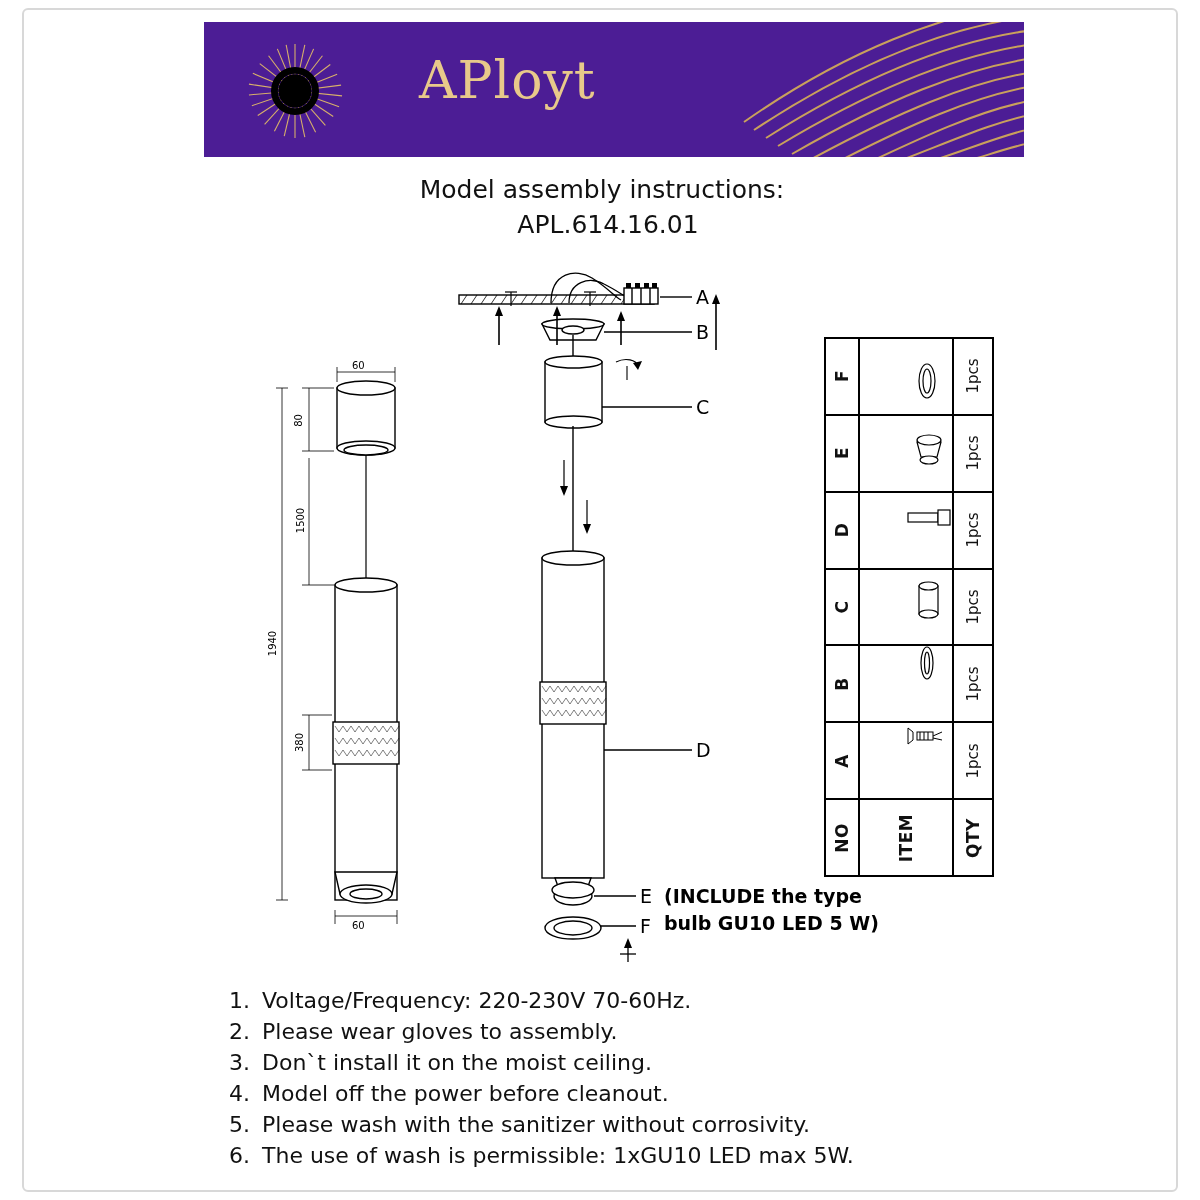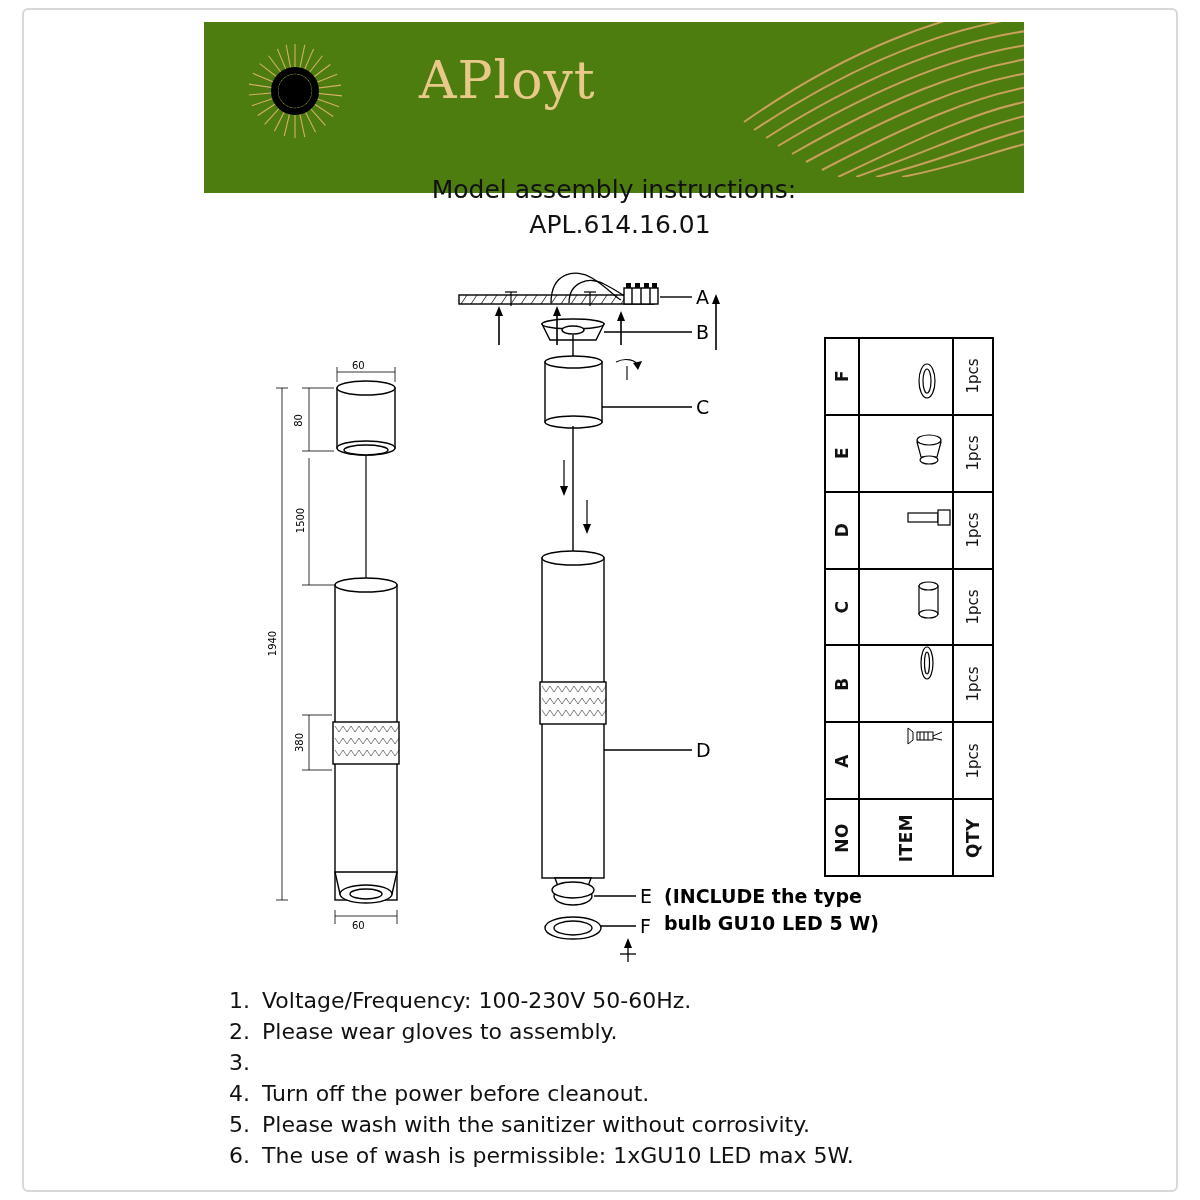--- a/index.html
+++ b/index.html
@@ -16,22 +16,22 @@
     left:22px;top:8px;
     width:1156px;height:1184px;
     border:2px solid #d8d8d8;
     border-radius:6px;
     box-sizing:border-box;
   }
   
   .banner{
     position:absolute;
     left:180px;top:12px;
-    width:820px;height:171px;
-    background:#4d7c0f;
+    width:820px;height:135px;
+    background:#4c1d95;
     overflow:hidden;
   }
   .banner-logo-text{
     position:absolute;
     left:215px;top:28px;
     font-family:"DejaVu Serif", serif;
     font-size:52px;
     letter-spacing:1px;
     color:#e8c98a;
   }
@@ -41,21 +41,21 @@
     width:98px;height:98px;
   }
   .rays-right{
     position:absolute;
     right:-10px;top:-20px;
     width:320px;height:175px;
   }
   
   .title-block{
     position:absolute;
-    left:12px;top:165px;
+    left:0;top:165px;
     width:1156px;
     text-align:center;
   }
   .title-line1{
     font-size:25px;
     color:#111;
     margin-bottom:6px;
   }
   .title-line2{
     font-size:25px;
@@ -474,32 +474,33 @@
         </div>
       <div class="pt-cell c-qty">
           <span class="rot">QTY</span>
         </div>
     </div>
   </div>
 
   <div class="notes">
     <div class="note">
       <span class="note-num">1.</span>
-      <span>Voltage/Frequency: 100-230V 50-60Hz.</span>
+      <span>Voltage/Frequency: 220-230V 70-60Hz.</span>
     </div>
     <div class="note">
       <span class="note-num">2.</span>
       <span>Please wear gloves to assembly.</span>
     </div>
     <div class="note">
       <span class="note-num">3.</span>
+      <span>Don`t install it on the moist ceiling.</span>
     </div>
     <div class="note">
       <span class="note-num">4.</span>
-      <span>Turn off the power before cleanout.</span>
+      <span>Model off the power before cleanout.</span>
     </div>
     <div class="note">
       <span class="note-num">5.</span>
       <span>Please wash with the sanitizer without corrosivity.</span>
     </div>
     <div class="note">
       <span class="note-num">6.</span>
       <span>The use of wash is permissible: 1xGU10 LED max 5W.</span>
     </div>
   </div>

